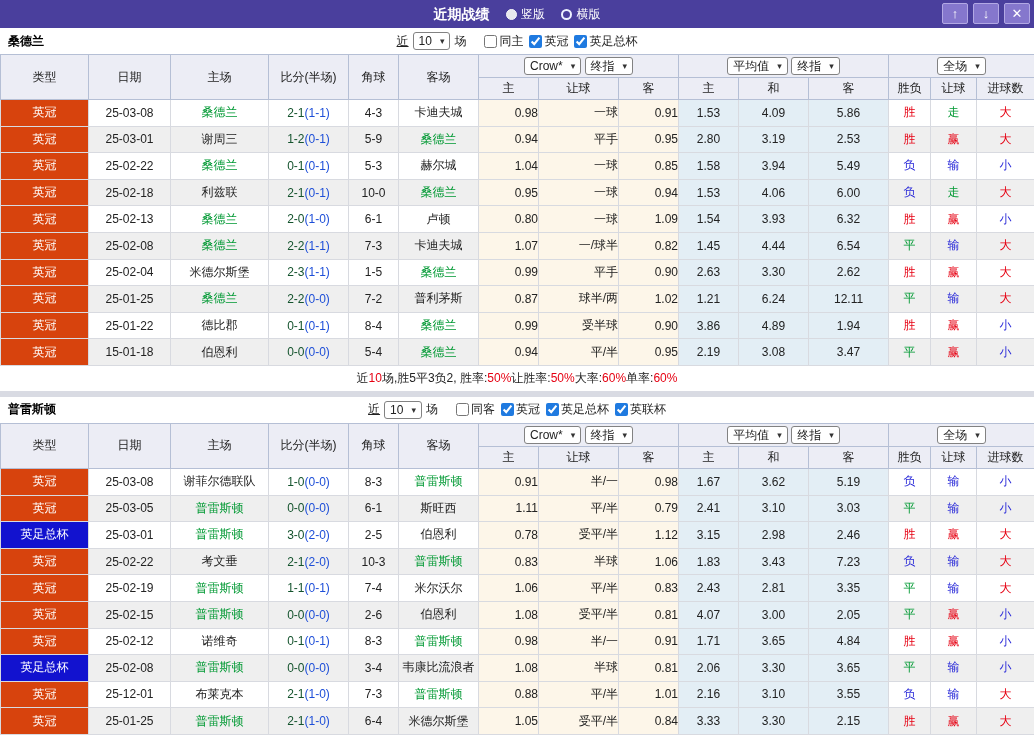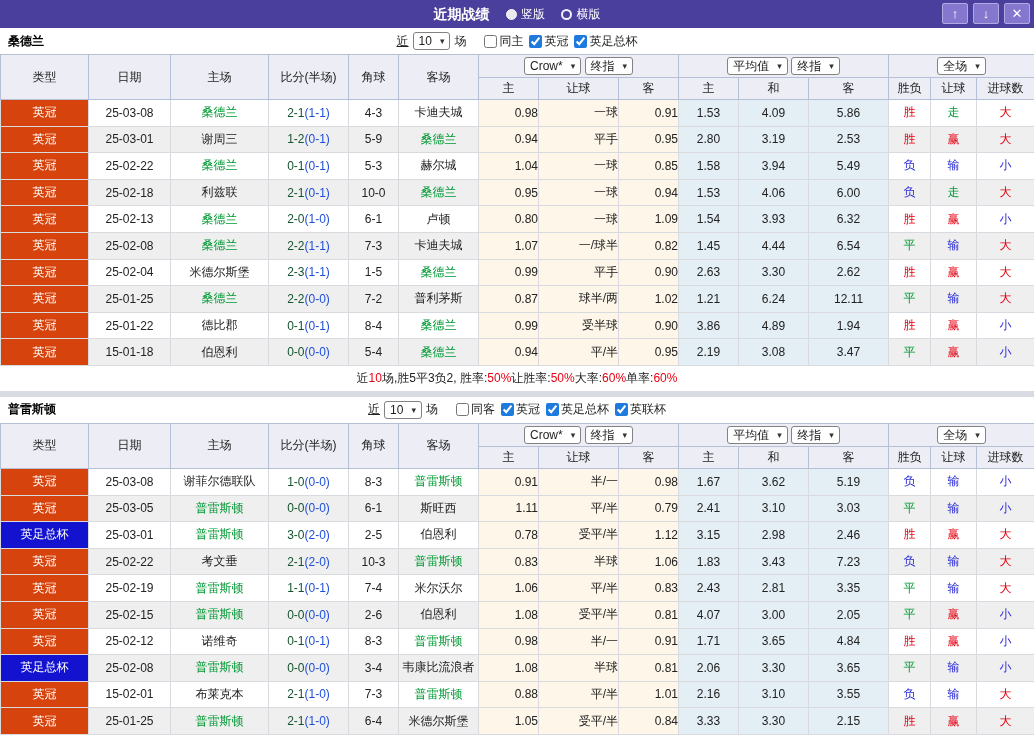--- a/index.html
+++ b/index.html
@@ -578,21 +578,21 @@
           <td class="bg-odds">0.81</td>
           <td class="bg-avg">2.06</td>
           <td class="bg-avg">3.30</td>
           <td class="bg-avg">3.65</td>
           <td class="c-green">平</td>
           <td class="c-blue">输</td>
           <td class="c-blue">小</td>
         </tr>
         <tr>
           <td class="type-red">英冠</td>
-          <td>15-02-01</td>
+          <td>25-12-01</td>
           <td>布莱克本</td>
           <td><span class="score-main">2-1</span><span class="score-half">(1-0)</span></td>
           <td>7-3</td>
           <td class="c-green">普雷斯顿</td>
           <td class="bg-odds">0.88</td>
           <td class="bg-odds">平/半</td>
           <td class="bg-odds">1.01</td>
           <td class="bg-avg">2.16</td>
           <td class="bg-avg">3.10</td>
           <td class="bg-avg">3.55</td>

